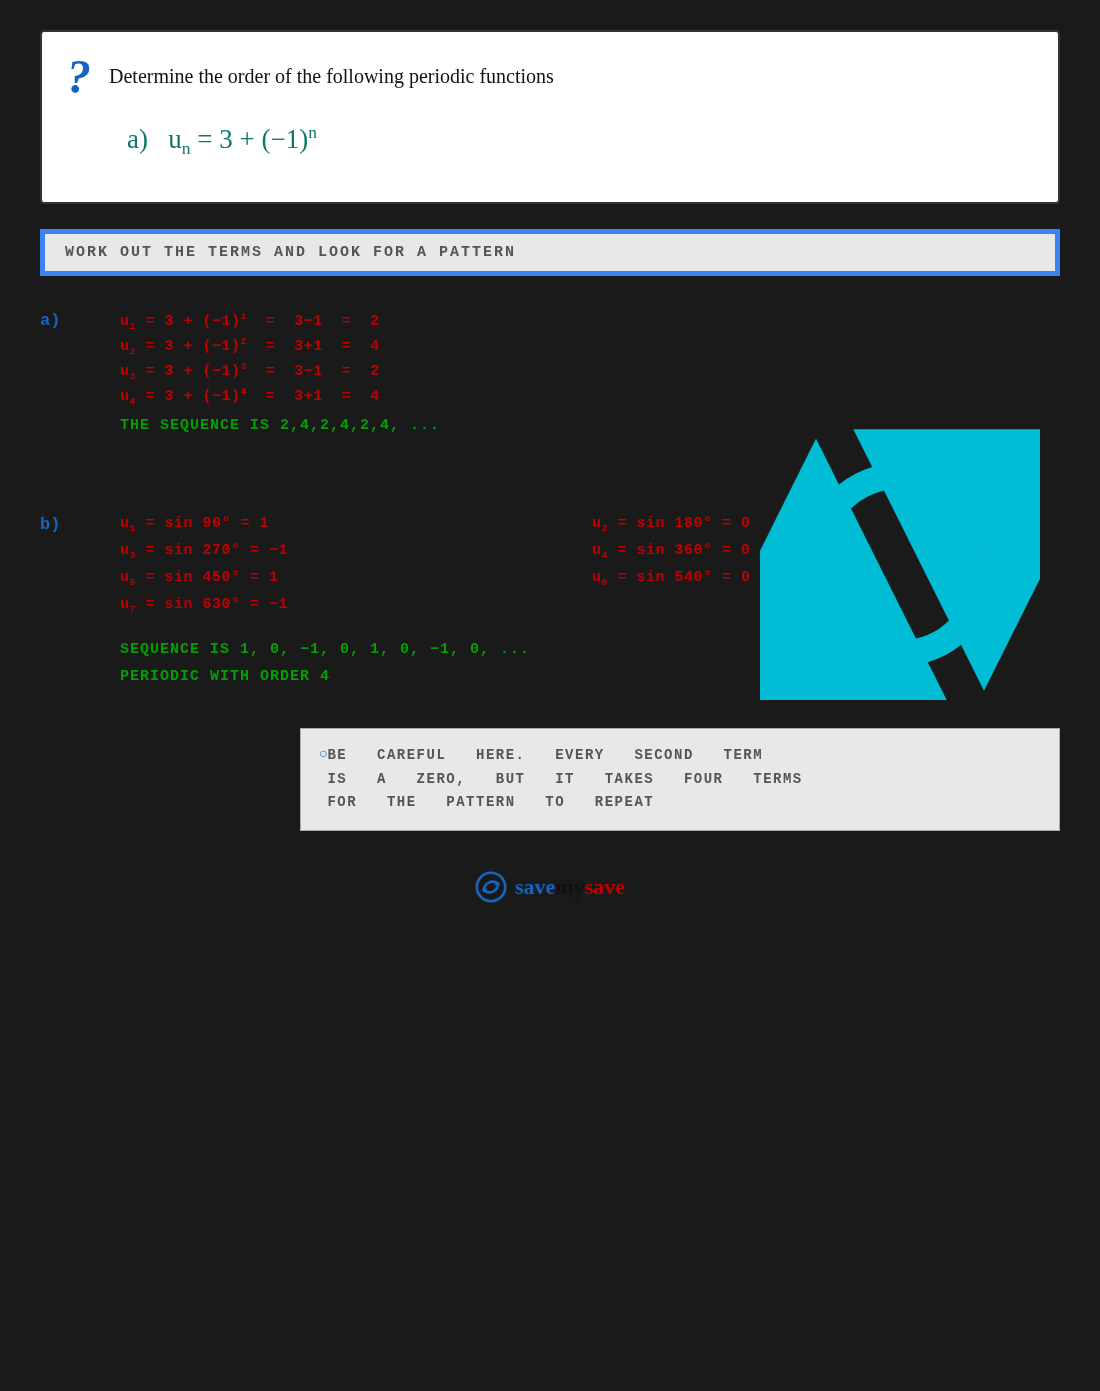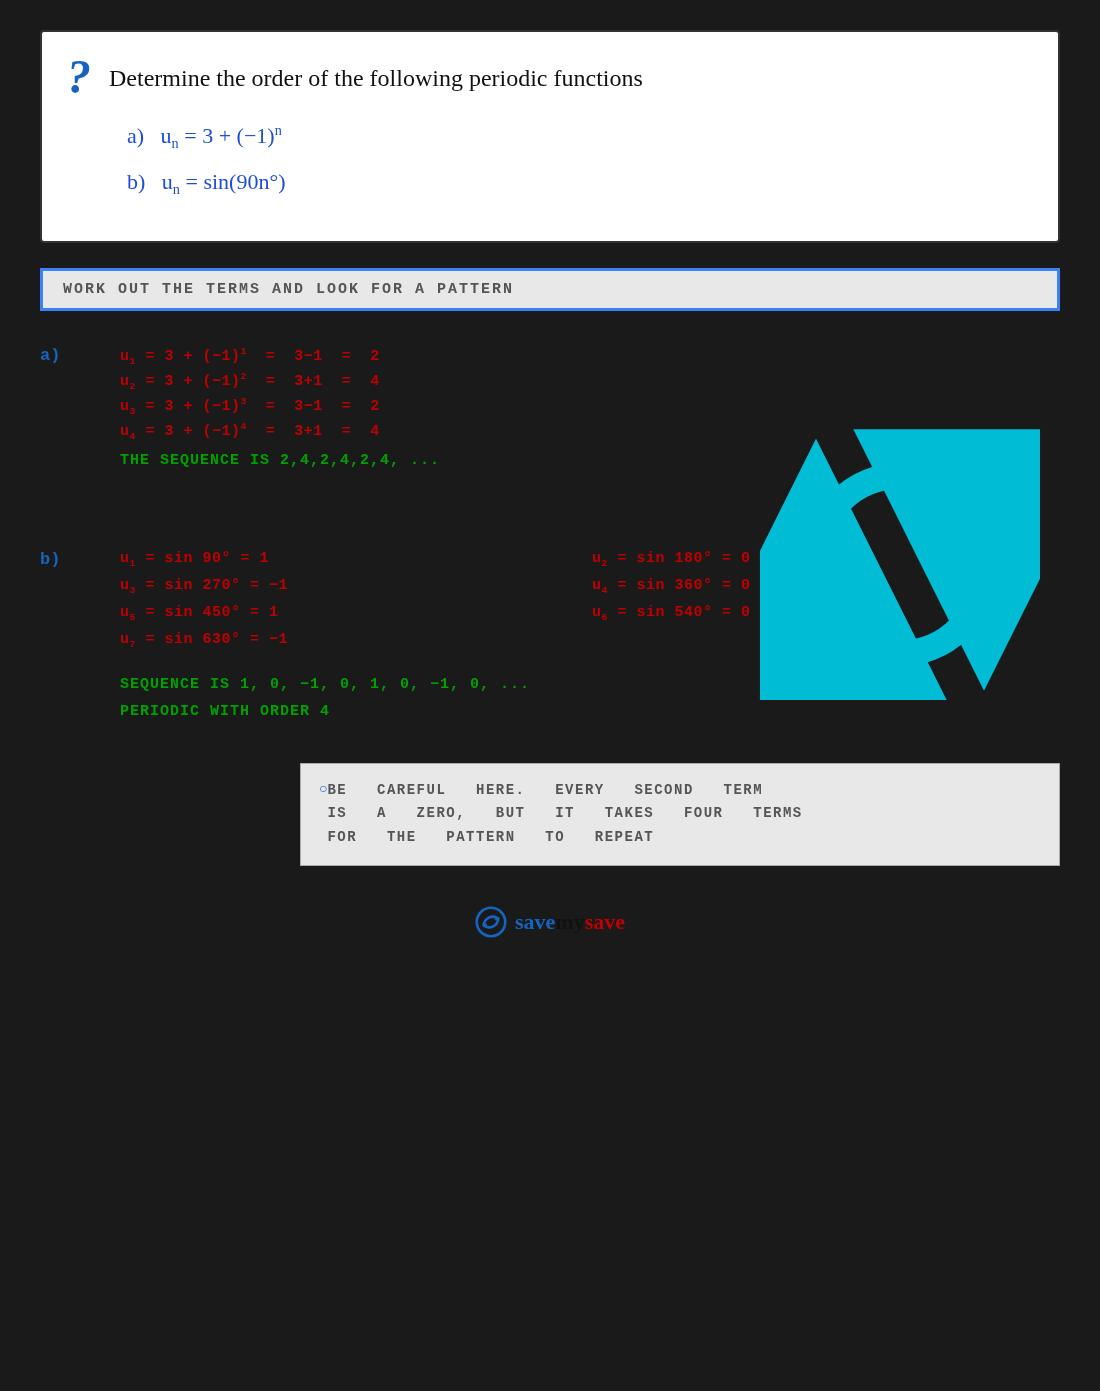--- a/index.html
+++ b/index.html
@@ -39,41 +39,41 @@
     .question-mark-icon {
       font-size: 48px;
       color: #1565c0;
       font-weight: 900;
       line-height: 1;
       font-style: italic;
       margin-top: -4px;
     }
 
     .question-text {
-      font-size: 24px;
+      font-size: 20px;
       color: #111;
       font-weight: normal;
       padding-top: 8px;
     }
 
     .question-parts {
       padding-left: 60px;
     }
 
     .question-part {
-      font-size: 22px;
-      color: #1d4ed8;
+      font-size: 27px;
+      color: #0f766e;
       margin-bottom: 10px;
       line-height: 1.5;
     }
 
     
     .hint-banner {
       background: #e8e8e8;
-      border: 3px solid #3b82f6;
+      border: 5px solid #3b82f6;
       margin: 25px 40px 25px 40px;
       padding: 10px 20px;
       display: flex;
       gap: 18px;
       align-items: center;
     }
 
     .hint-text {
       font-family: 'Courier New', Courier, monospace;
       font-size: 15px;
@@ -248,23 +248,20 @@
 <div class="page-content">
 
   <div class="question-box">
     <div class="question-header">
       <div class="question-mark-icon">?</div>
       <div class="question-text">Determine the order of the following periodic functions</div>
     </div>
     <div class="question-parts">
       <div class="question-part">
         a) &nbsp; u<sub>n</sub> = 3 + (−1)<sup>n</sup>
-      </div>
-      <div class="question-part">
-        b) &nbsp; u<sub>n</sub> = sin(90n°)
       </div>
     </div>
   </div>
 
   <div class="hint-banner">
     <span class="hint-text">WORK   OUT   THE   TERMS   AND   LOOK   FOR   A   PATTERN</span>
   </div>
 
   <div class="solution-area">
 

